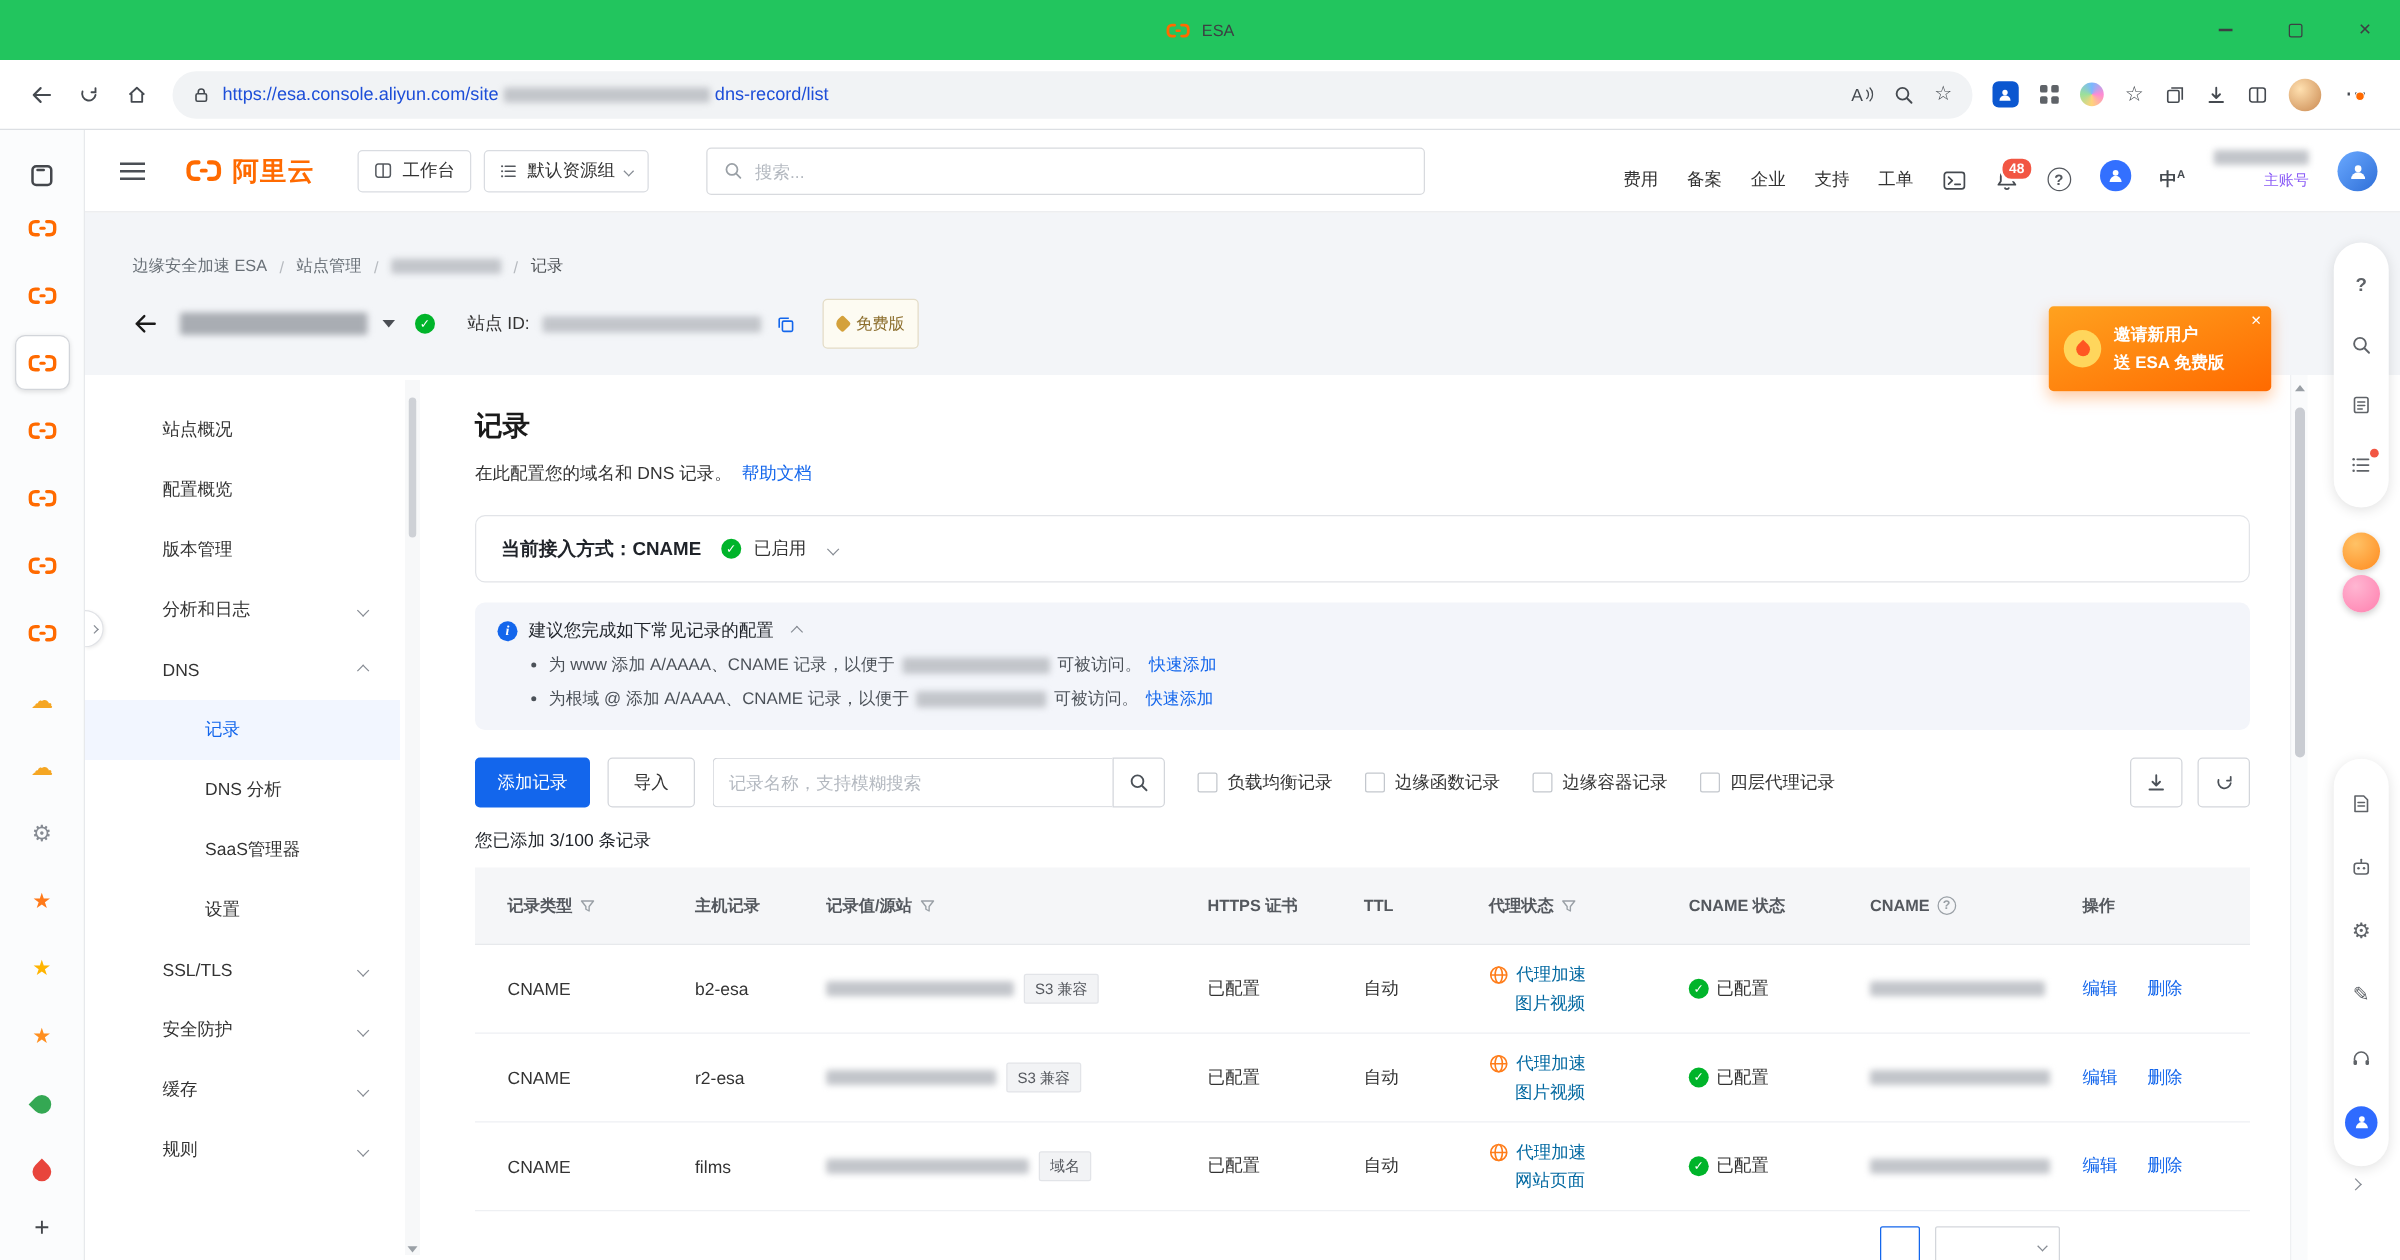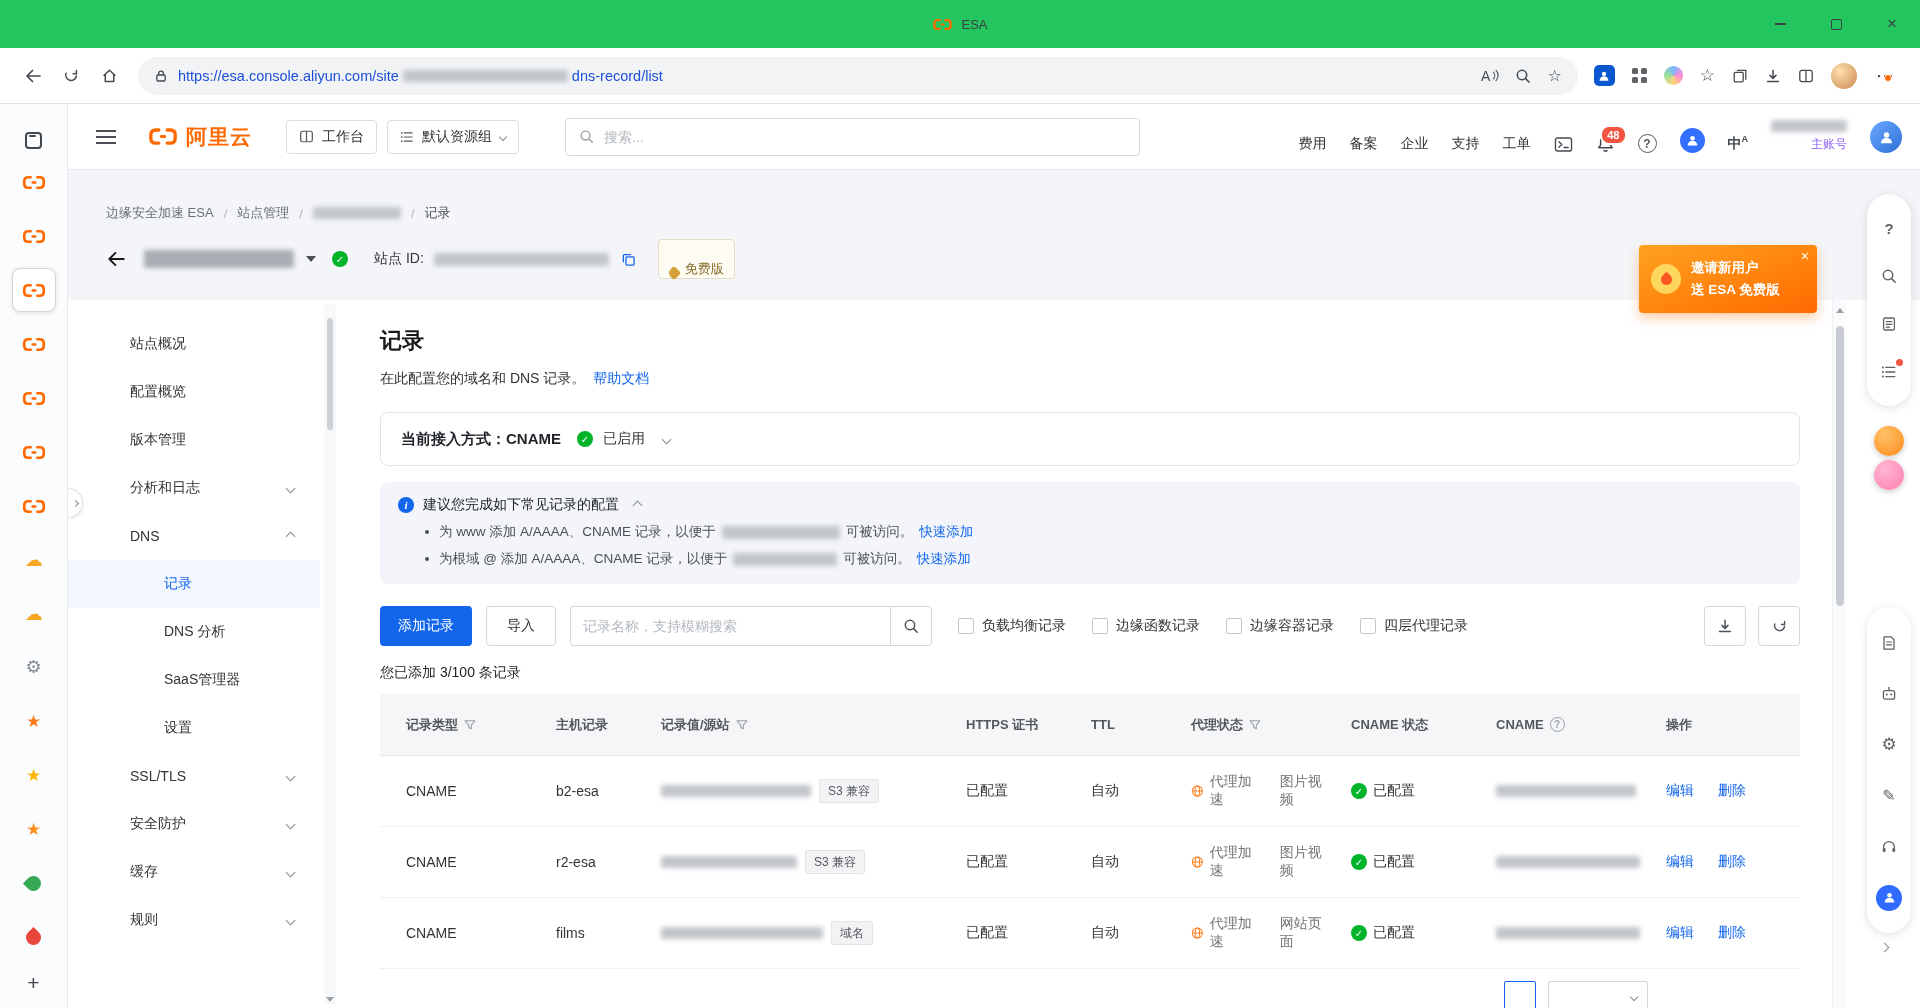--- a/index.html
+++ b/index.html
@@ -70,21 +70,21 @@
   .crumbs .sep{color:#b6babf}
   .gsearch{position:absolute;right:115px;top:28px;height:34px;background:#e9eef9;border-radius:17px;display:flex;align-items:center;gap:10px;padding:0 18px;font-size:13px;color:#4e5969;z-index:1;cursor:pointer}
   .promo{position:absolute;right:103px;top:75px;width:178px;height:68px;border-radius:4px;background:linear-gradient(160deg,#ffa21f,#ff6a00);box-shadow:0 5px 12px rgba(255,110,0,.35);color:#fff;z-index:8;display:flex;align-items:center;gap:10px;padding:0 12px}
   .promo-ic{width:30px;height:30px;border-radius:50%;background:#ffd65c;display:flex;align-items:center;justify-content:center;flex:none}
   .promo-ic .flame{width:11px;height:11px;background:#ff5722}
   .promo-txt{font-size:13.5px;font-weight:700;line-height:1.6;white-space:nowrap}
   .promo-close{position:absolute;top:4px;right:8px;font-size:14px;color:#fff;cursor:pointer;line-height:1}
   .sitehead{position:absolute;left:38px;top:66px;height:46px;display:flex;align-items:center;z-index:1}
   .caret{width:0;height:0;border-left:5px solid transparent;border-right:5px solid transparent;border-top:6px solid #4a4e54}
   .gcheck{width:16px;height:16px;border-radius:50%;background:#00b42a;color:#fff;font-size:10px;display:inline-flex;align-items:center;justify-content:center;font-weight:700;flex:none}
-  .plan-badge{display:flex;align-items:flex-end;gap:6px;height:40px;padding:0 10px;border:1px solid #e3dcc6;border-radius:4px;background:#fdfbf2;font-size:13px;color:#8d6f2e}
+  .plan-badge{display:flex;align-items:center;gap:6px;height:40px;padding:0 10px;border:1px solid #e3dcc6;border-radius:4px;background:#fdfbf2;font-size:13px;color:#8d6f2e}
   .tag-ic{width:10px;height:10px;background:#d4a13b;border-radius:2px 2px 2px 50%;transform:rotate(45deg)}
   .redact{display:inline-block;background:#c2c5ca;filter:blur(2.5px);border-radius:2px;vertical-align:middle}
 
   
   .nav{position:absolute;left:0;top:150px;width:252px;z-index:2}
   .nav-item{height:48px;display:flex;align-items:center;padding:0 26px 0 62px;font-size:14px;color:#333;cursor:pointer}
   .nav-item .chev{margin-left:auto}
   .nav-sub{padding-left:96px}
   .nav-sel{color:#1366ec;background:#f2f6ff}
   .chev{display:inline-block;width:7px;height:7px;border-right:1.6px solid #868b93;border-bottom:1.6px solid #868b93}
@@ -122,21 +122,21 @@
   .cbgrp span{font-size:14px;color:#333;white-space:nowrap}
   .iconbtn{width:42px;height:40px;border:1px solid #d3d6db;border-radius:4px;display:flex;align-items:center;justify-content:center;background:#fff;color:#4b5158;cursor:pointer}
   .count{margin-top:18px;font-size:14px;color:#1f2329}
   .thead,.trow{display:grid;grid-template-columns:150px 105px 305px 125px 100px 160px 145px 170px auto;align-items:center}
   .thead{margin-top:12px;background:#f5f6f8;min-height:62px;border-bottom:1px solid #e7e9ec}
   .thead>div{padding-left:26px;font-size:13px;color:#54585e;font-weight:700;display:flex;align-items:center;gap:6px;line-height:1.5}
   .thead .wrapcell{display:inline-block;width:76px;white-space:normal}
   .trow{height:71px;border-bottom:1px solid #eef0f3;font-size:14px;color:#333}
   .trow>div{padding-left:26px;display:flex;align-items:center}
   .tag{display:inline-block;margin-left:8px;padding:2.5px 8px;background:#f2f3f5;border:1px solid #e2e4e8;border-radius:2px;font-size:12px;color:#55585e;white-space:nowrap}
-  .proxy{display:flex;flex-direction:row;gap:5px;font-size:14px;color:#737373}
+  .proxy{display:flex;flex-direction:column;gap:5px;font-size:14px;color:#0369a1}
   .proxy .l1{display:flex;align-items:center;gap:6px}
   .proxy .l2{padding-left:21px}
   .qmark{width:15px;height:15px;border-radius:50%;border:1px solid #9aa0a6;color:#9aa0a6;font-size:10px;display:inline-flex;align-items:center;justify-content:center;cursor:pointer}
   .act{display:flex;gap:24px}
   .pager{margin-top:12px;display:flex;justify-content:flex-end;gap:12px;padding-right:152px}
   .pg-num{width:32px;height:32px;border:1px solid #1366ec;border-radius:2px;color:#1366ec;display:flex;align-items:center;justify-content:center;font-size:14px;cursor:pointer}
   .pg-size{width:100px;height:32px;border:1px solid #d3d6db;border-radius:2px;display:flex;align-items:center;justify-content:flex-end;padding:0 10px;cursor:pointer}
 
   
   .rail{position:absolute;left:1799px;top:0;bottom:0;width:44px;z-index:7}

